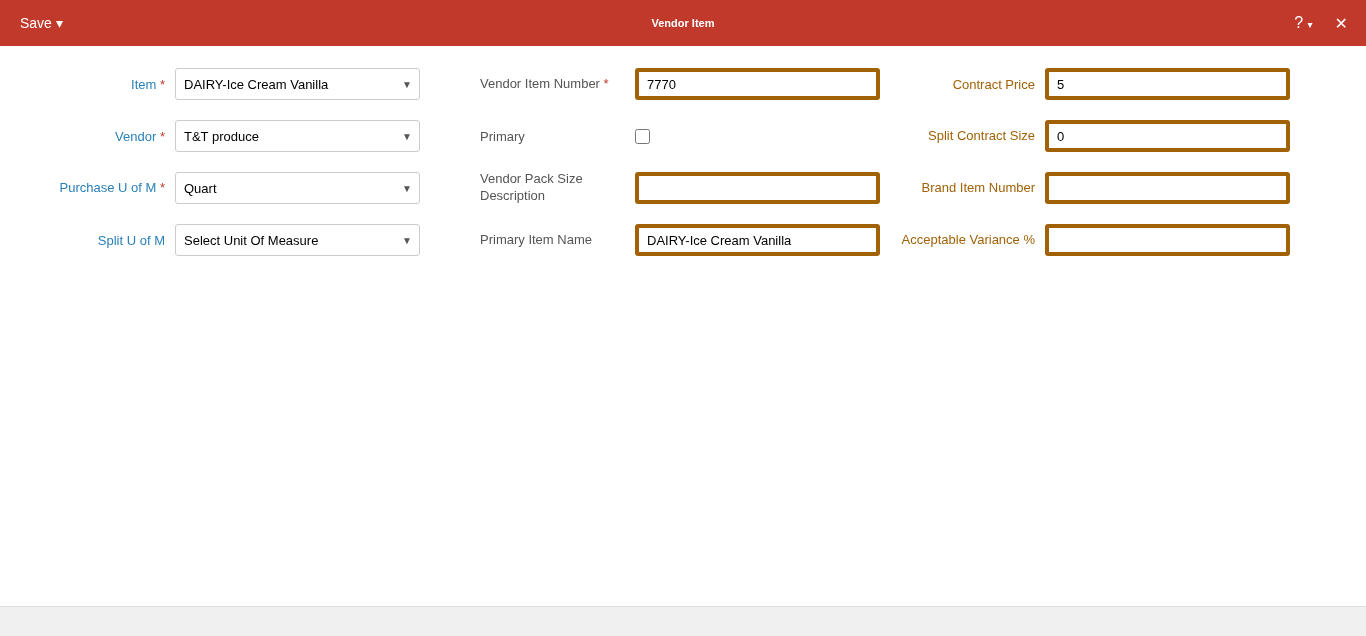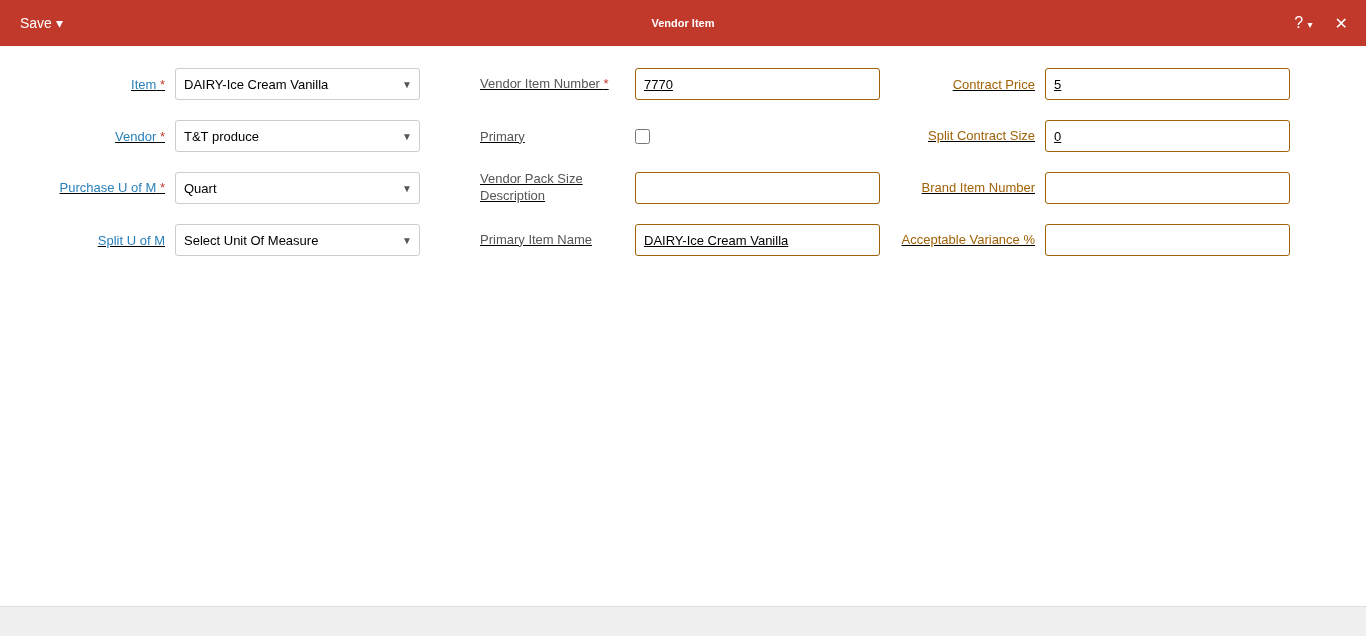--- a/index.html
+++ b/index.html
@@ -61,21 +61,20 @@
       padding: 20px 20px;
       display: flex;
       gap: 0;
     }
 
     
     .section {
       display: flex;
       flex-direction: column;
       gap: 16px;
-      text-decoration: underline;
     }
 
     .section-left {
       width: 460px;
       flex-shrink: 0;
     }
 
     .section-middle {
       width: 420px;
       flex-shrink: 0;
@@ -115,21 +114,21 @@
     .right-label {
       width: 145px;
       text-align: right;
       padding-right: 10px;
       color: #a16207;
       flex-shrink: 0;
     }
 
     
     .form-input {
-      border: 1px solid #a16207;
+      border: 4px solid #a16207;
       border-radius: 3px;
       padding: 6px 8px;
       font-size: 13px;
       height: 32px;
       outline: none;
     }
 
     
     .form-select {
       border: 1px solid #ccc;

